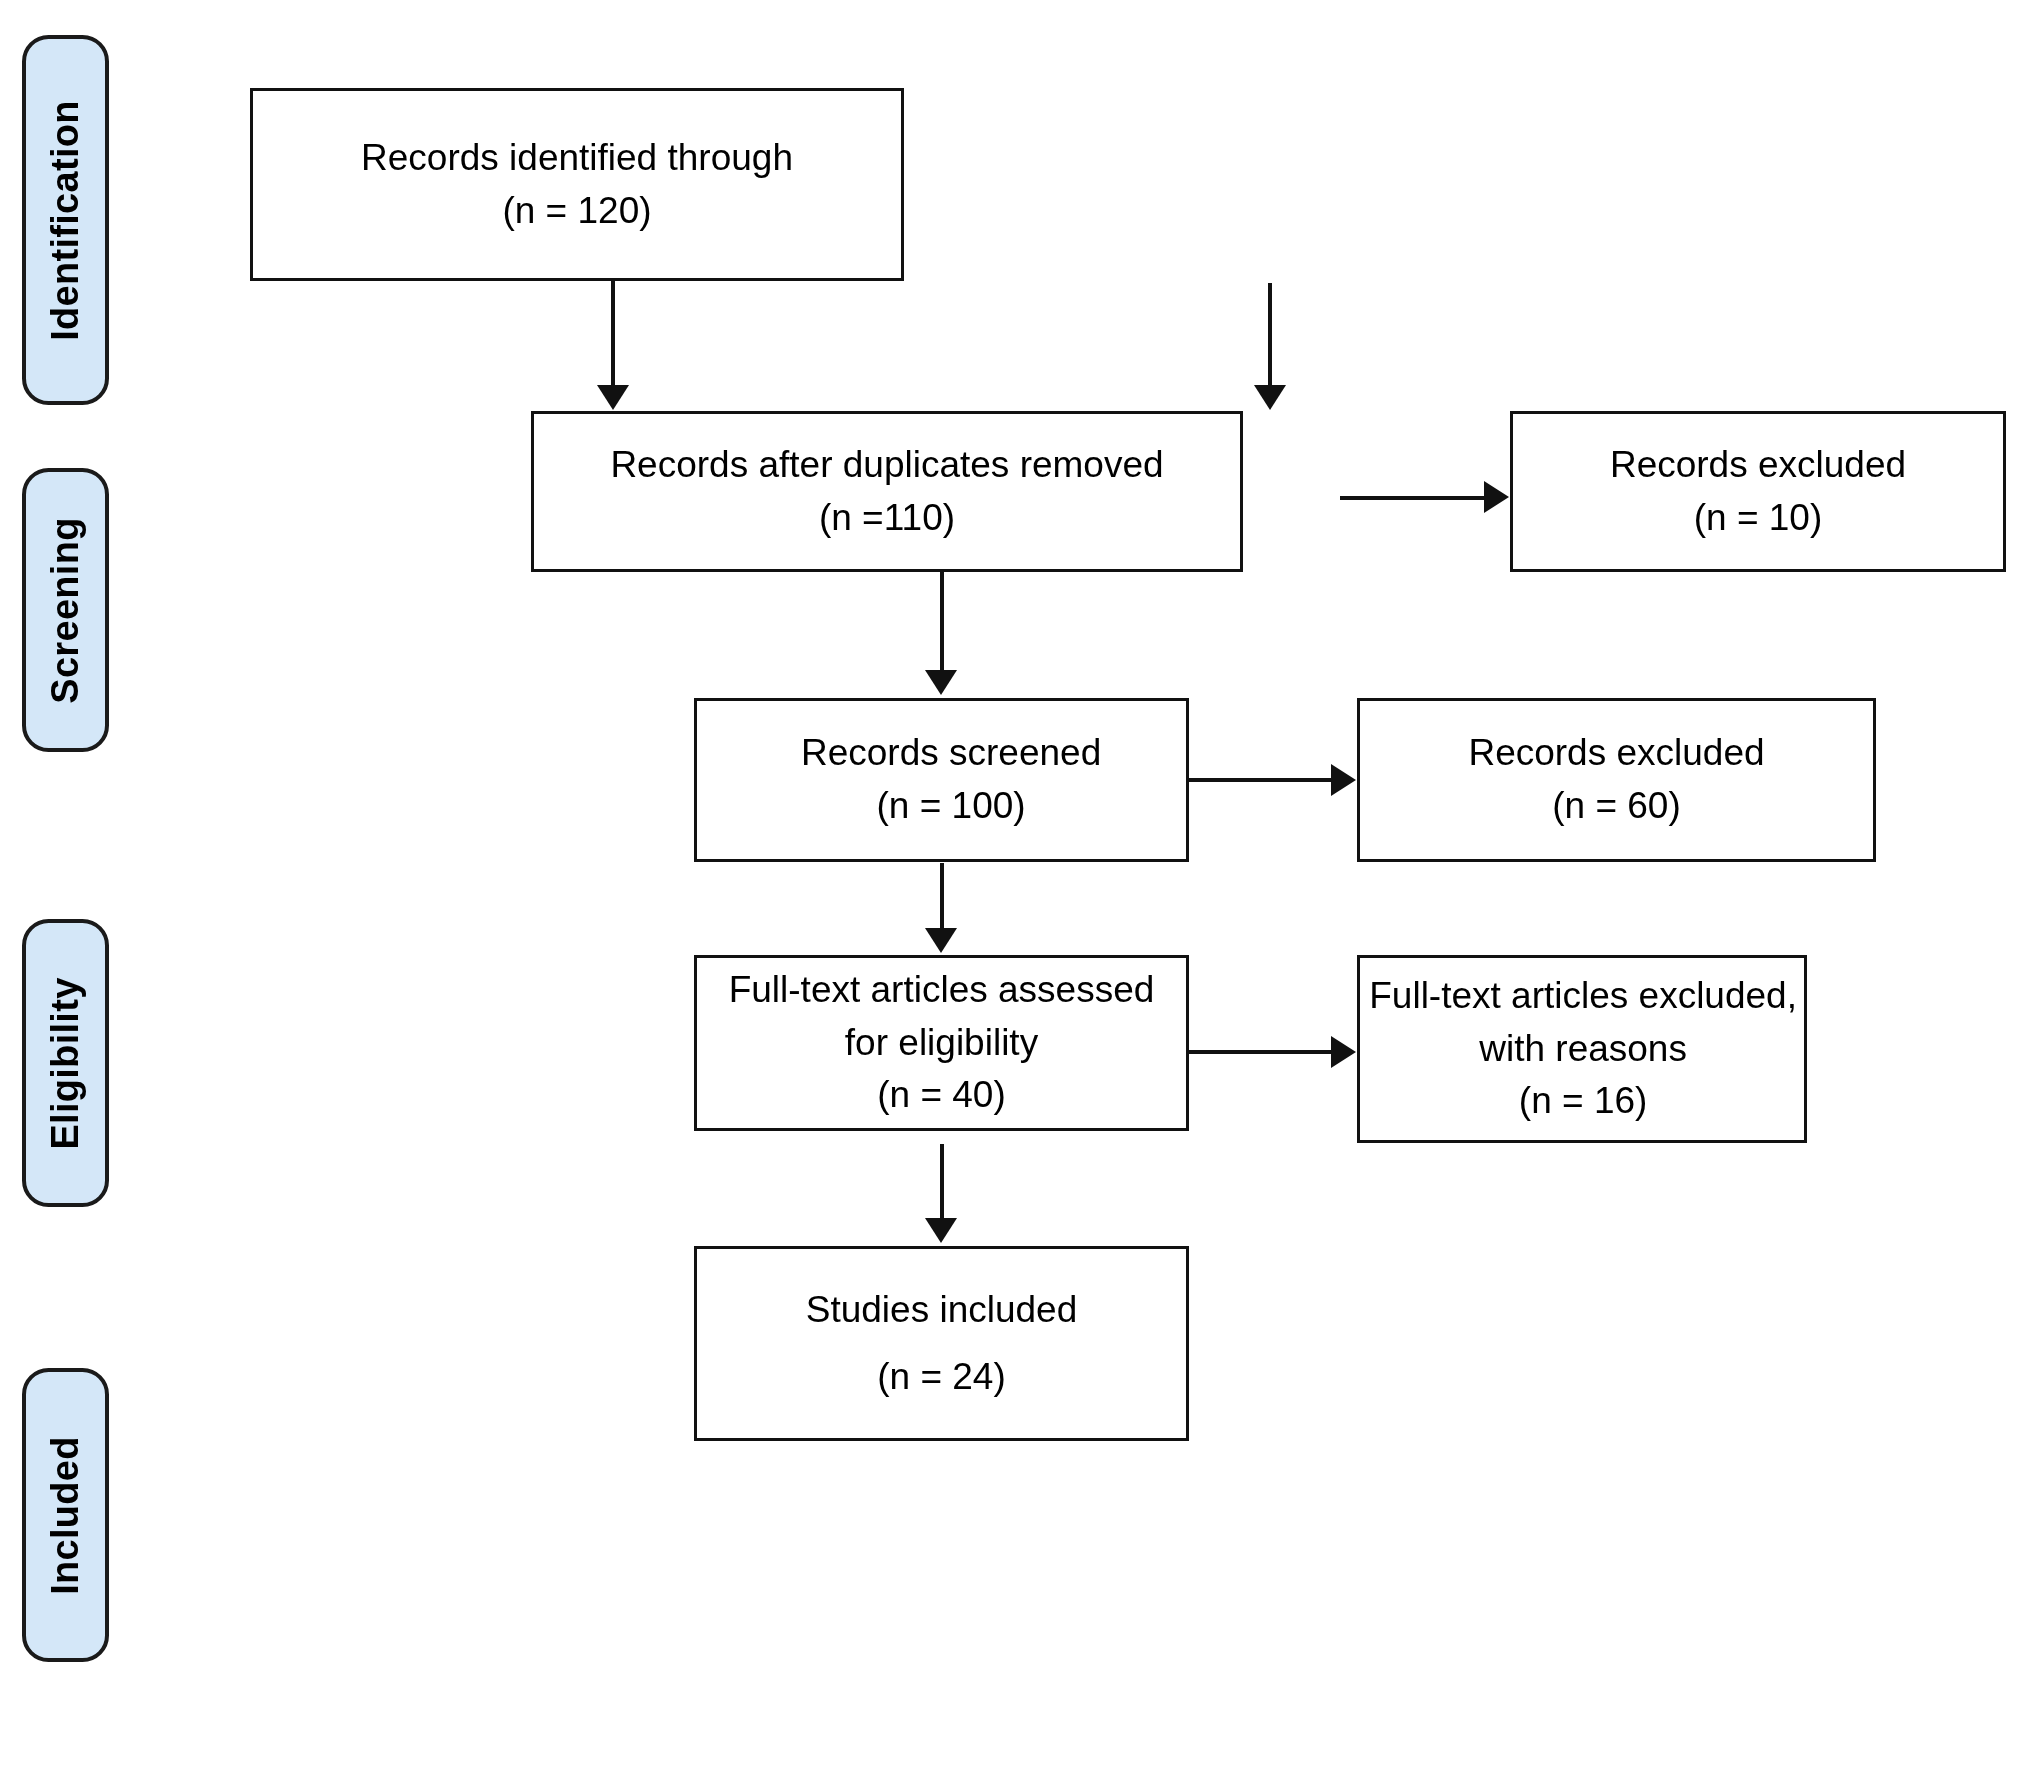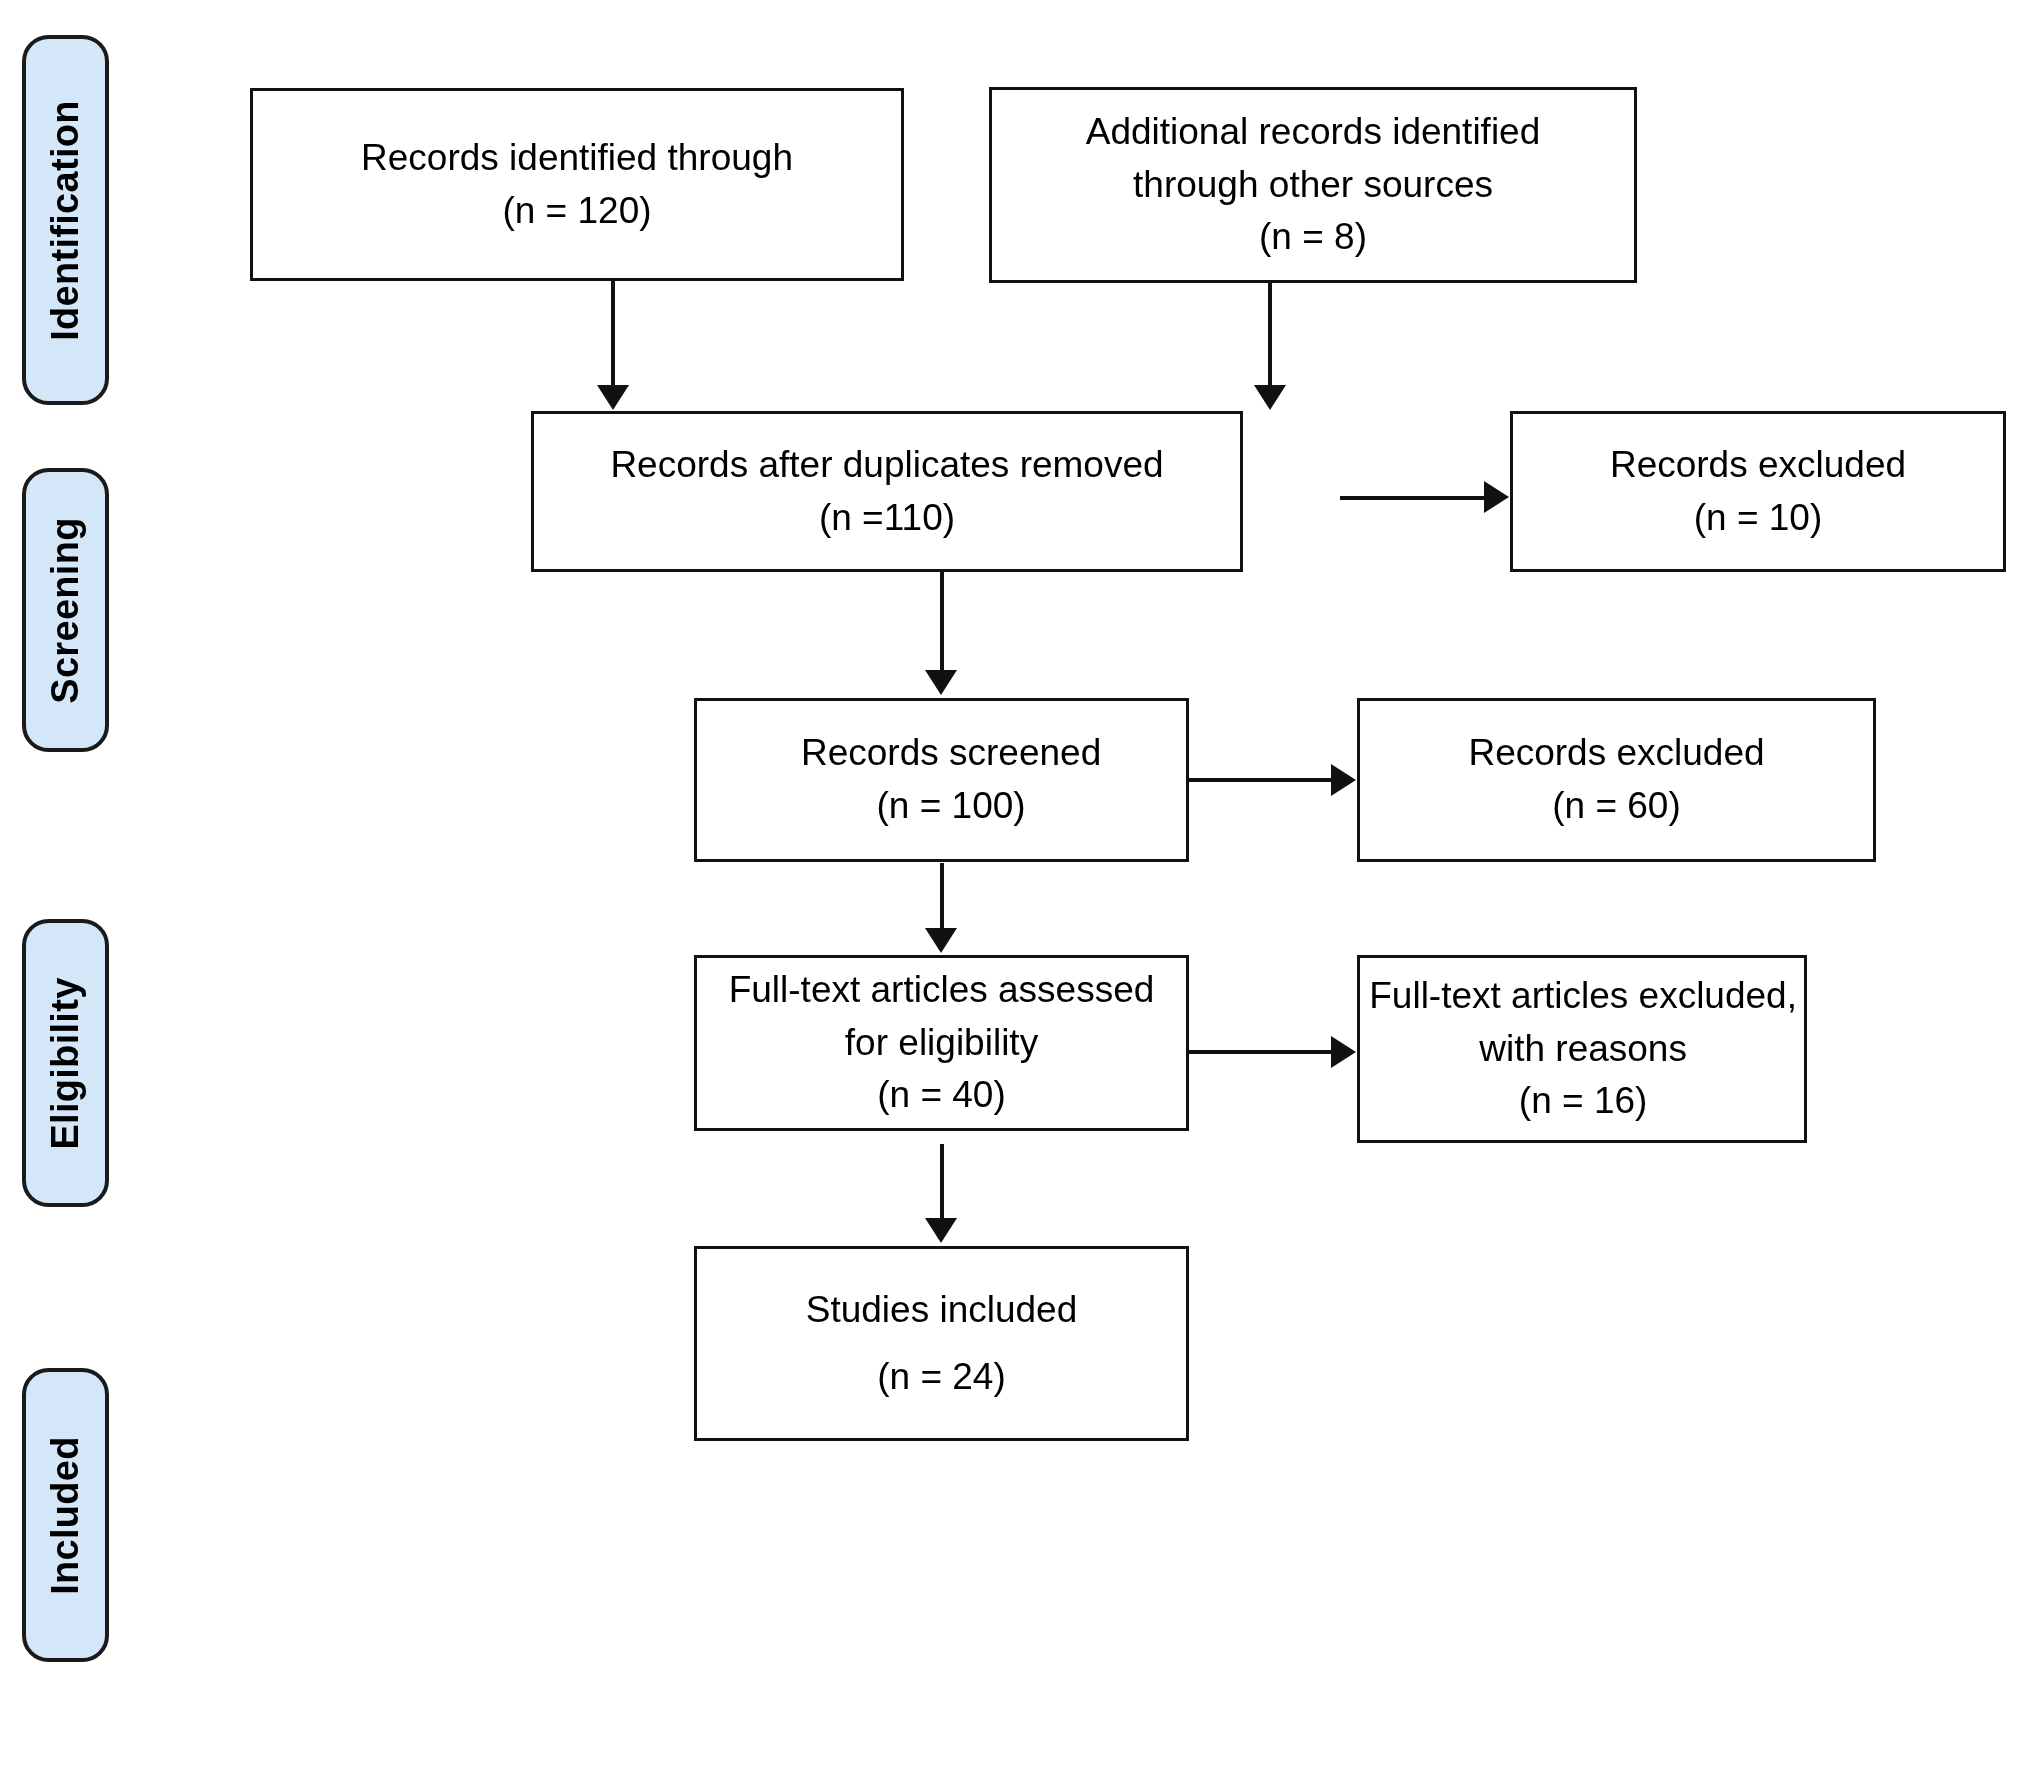--- a/index.html
+++ b/index.html
@@ -106,25 +106,20 @@
 
   <div class="stage-label" style="left:22px; top:1368px; width:87px; height:294px;">
     <span class="stage-label-text">Included</span>
   </div>
 
   <div class="flow-box" style="left:250px; top:88px; width:654px; height:193px;">
     <span class="line">Records identified through</span>
     <span class="line">(n = 120)</span>
   </div>
 
-  <div class="flow-box" style="left:989px; top:87px; width:648px; height:196px;">
-    <span class="line">Additional records identified</span>
-    <span class="line">through other sources</span>
-    <span class="line">(n = 8)</span>
-  </div>
 
   <div class="v-line" style="left:611px; top:281px; height:106px;"></div>
   <div class="arrow-down" style="left:597px; top:385px;"></div>
 
   <div class="v-line" style="left:1268px; top:283px; height:104px;"></div>
   <div class="arrow-down" style="left:1254px; top:385px;"></div>
 
   <div class="flow-box" style="left:531px; top:411px; width:712px; height:161px;">
     <span class="line">Records after duplicates removed</span>
     <span class="line">(n =110)</span>

